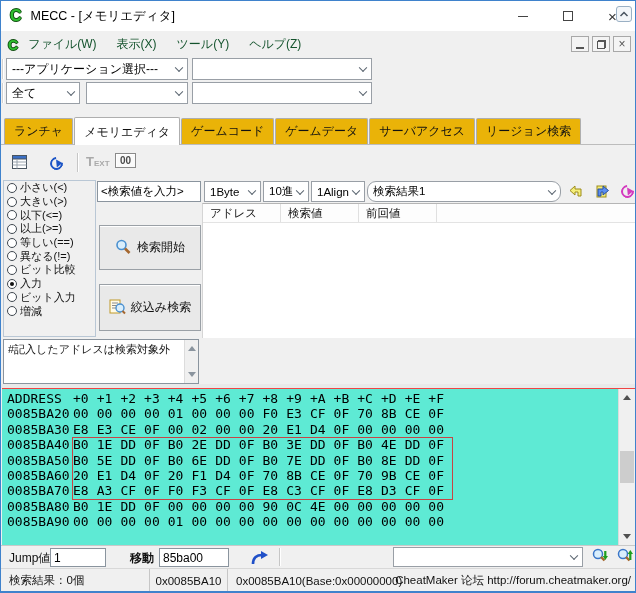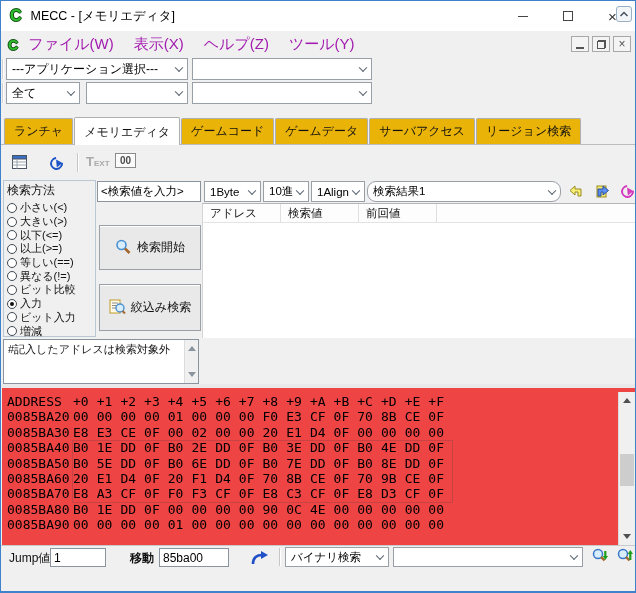--- a/index.html
+++ b/index.html
@@ -14,21 +14,21 @@
   .title-text { margin-left:9px; font-size:12.5px; color:#000; }
   .capbtns { position:absolute; right:0; top:0; height:30px; display:flex; }
   .capbtn { width:45px; height:30px; display:flex; align-items:center; justify-content:center; }
   .g-dash { width:10px; height:0; border-bottom:1.5px solid #444; display:block; }
   .g-maxbox { width:10px; height:10px; border:1.2px solid #444; display:block; }
   .g-close { font-size:15px; color:#333; line-height:1; }
 
   
   .menubar { left:0; top:30px; width:634px; height:27px; background:#f0f0f0; display:flex; align-items:center; }
   .menubar .logo { font-size:14px; margin-left:7px; }
-  .menu-item { font-size:15px; color:#a21caf; padding:3px 10px; }
+  .menu-item { font-size:12px; color:#14532d; padding:3px 10px; }
   .mdibtns { position:absolute; right:4px; top:35px; display:flex; gap:3px; }
   .mdibtn { width:18px; height:16px; border:1px solid #a8a8a8; background:#f4f4f4; display:flex; align-items:center; justify-content:center; position:relative; }
   .g-mdimin { width:8px; height:0; border-bottom:2px solid #555; margin-top:7px; display:block; }
   .g-restore { position:relative; width:9px; height:9px; display:block; }
   .g-restore::before { content:''; position:absolute; right:0; top:0; width:6px; height:6px; border:1px solid #555; }
   .g-restore::after { content:''; position:absolute; left:0; bottom:0; width:6px; height:6px; border:1px solid #555; background:#f4f4f4; }
   .g-mdiclose { font-size:12px; color:#555; line-height:1; }
 
   
   .grip { width:0; height:20px; border-left:1px solid #d2d2d2; border-right:1px solid #ffffff; }
@@ -67,21 +67,21 @@
   .res-col { font-size:11.5px; color:#111; padding:2px 0 0 7px; border-right:1px solid #e0e0e0; }
 
   
   .sb { background:#f0f0f0; border-left:1px solid #dcdcdc; }
   .sb .up, .sb .down { position:absolute; left:0; width:100%; height:15px; display:flex; align-items:center; justify-content:center; }
   .tri-up { width:0; height:0; border:4px solid transparent; border-bottom:5px solid #505050; margin-bottom:2px; }
   .tri-down { width:0; height:0; border:4px solid transparent; border-top:5px solid #505050; margin-top:2px; }
   .thumb { position:absolute; left:1px; right:1px; background:#cdcdcd; }
 
   
-  .hexview { left:1px; top:387px; width:633px; height:157px; background:#ef4444; border-top:4px solid #ef4444; position:absolute; overflow:hidden; }
+  .hexview { left:1px; top:387px; width:633px; height:157px; background:#5eead4; border-top:1px solid #ef4444; position:absolute; overflow:hidden; }
   .hex-lines { position:absolute; left:0; top:0; padding:2px 0 0 5px; font-family:"DejaVu Sans Mono","Liberation Mono",monospace; font-size:13px; line-height:15.4px; color:#000; white-space:nowrap; }
   .hex-row { height:15.4px; }
   .hex-addr { display:inline-block; width:66px; }
   .hex-byte { display:inline-block; width:23.7px; }
   .hex-highlight { position:absolute; left:70px; top:48px; width:381px; height:63px; border:1px solid #c84444; pointer-events:none; }
   .hexscroll { position:absolute; right:0; top:0; width:17px; height:100%; }
 
   
   .bottombar { left:0; top:544px; width:634px; height:23px; background:#f0f0f0; border-top:1px solid #c9c9c9; }
   .bb-label { position:absolute; font-size:12px; color:#111; top:4px; }
@@ -112,22 +112,22 @@
           <span class="g-close">×</span>
         </div>
     </div>
   </div>
 
   <div class="abs menubar">
     <span class="logo">C</span>
 
   <span class="menu-item">ファイル(W)</span>
       <span class="menu-item">表示(X)</span>
+      <span class="menu-item">ツール(Y)</span>
       <span class="menu-item">ヘルプ(Z)</span>
-      <span class="menu-item">ツール(Y)</span>
     </div>
   <div class="mdibtns">
     <div class="mdibtn">
         <span class="g-mdimin"></span>
       </div>
     <div class="mdibtn">
         <span class="g-restore"></span>
       </div>
     <div class="mdibtn">
         <span class="g-mdiclose">×</span>
@@ -187,21 +187,20 @@
     <div class="sep-v" style="left:76px;top:8px;height:19px;"></div>
     <div class="tool" style="left:85px;top:9px;">
       <span class="texticon">TEXT</span>
     </div>
     <div class="tool" style="left:114px;top:8px;">
       <span class="zeroicon">00</span>
     </div>
   </div>
 
   <div class="abs group" style="left:2px;top:179px;width:93px;height:157px;">
-    <div class="group-title">検索方法</div>
     <div>
 
         <div class="radio-row">
           <span class="rb"></span>
           <span>小さい(&lt;)</span>
         </div>
 
         <div class="radio-row">
           <span class="rb"></span>
           <span>大きい(&gt;)</span>
@@ -352,24 +351,20 @@
     <input class="txtinput" style="position: absolute; left: 49px; top: 2px; width: 56px; height: 19px; font-size: 12px;" value="1">
     <span class="bb-label" style="left:129px;font-weight:bold;">移動</span>
     <input class="txtinput" style="position: absolute; left: 158px; top: 2px; width: 70px; height: 19px; font-size: 12px;" value="85ba00">
     <div class="iconbtn" style="position:absolute;left:246px;top:1px;width:26px;height:21px;">
       <svg width="20" height="16" viewBox="0 0 20 16">
         <path d="M3 14 C3 7 7 5 12 5" stroke="#2050c8" stroke-width="2.6" fill="none"></path>
         <polygon points="11,1 18,5 11,9" fill="#2050c8"></polygon>
       </svg>
     </div>
     <div class="sep-v" style="left:278px;top:2px;height:18px;"></div>
-    <div class="combo" style="left:284px;top:1px;width:104px;height:20px;font-size:11.5px;">
-      <span>バイナリ検索</span>
-        <span class="chev"></span>
-    </div>
     <div class="combo" style="left:392px;top:1px;width:190px;height:20px;font-size:11.5px;">
       <span></span>
         <span class="chev"></span>
     </div>
     <div class="iconbtn" style="position:absolute;left:587px;top:0;width:23px;height:22px;">
       <svg width="18" height="18" viewBox="0 0 18 18">
         <circle cx="7" cy="6" r="4.5" fill="#d9eefc" stroke="#3a76c8" stroke-width="1.5"></circle>
         <line x1="10" y1="9" x2="13.5" y2="12.5" stroke="#a5672f" stroke-width="2.4"></line>
         <rect x="13.2" y="3" width="2.2" height="5" fill="#1d9e1d"></rect>
         <polygon points="11.7,8 17,8 14.3,12" fill="#1d9e1d"></polygon>
@@ -378,14 +373,26 @@
     <div class="iconbtn" style="position:absolute;left:612px;top:0;width:23px;height:22px;">
       <svg width="18" height="18" viewBox="0 0 18 18">
         <circle cx="7" cy="6" r="4.5" fill="#d9eefc" stroke="#3a76c8" stroke-width="1.5"></circle>
         <line x1="10" y1="9" x2="13.5" y2="12.5" stroke="#a5672f" stroke-width="2.4"></line>
         <rect x="13.2" y="6" width="2.2" height="6" fill="#1d9e1d"></rect>
         <polygon points="11.7,6 17,6 14.3,2" fill="#1d9e1d"></polygon>
       </svg>
     </div>
   </div>
 
+  <div class="abs statusbar">
+    <div class="st-panel" style="left:0;width:148px;padding-left:8px;">
+      <span>検索結果：0個</span>
+    </div>
+    <div class="st-panel st-div" style="left:148px;width:78px;justify-content:center;">
+      <span>0x0085BA10</span>
+    </div>
+    <div class="st-panel st-div" style="left:226px;width:408px;padding-left:8px;">
+      <span>0x0085BA10(Base:0x00000000)</span>
+    </div>
+    <span class="st-link">CheatMaker 论坛 http://forum.cheatmaker.org/</span>
+  </div>
 
 </div>
 
 </body></html>

